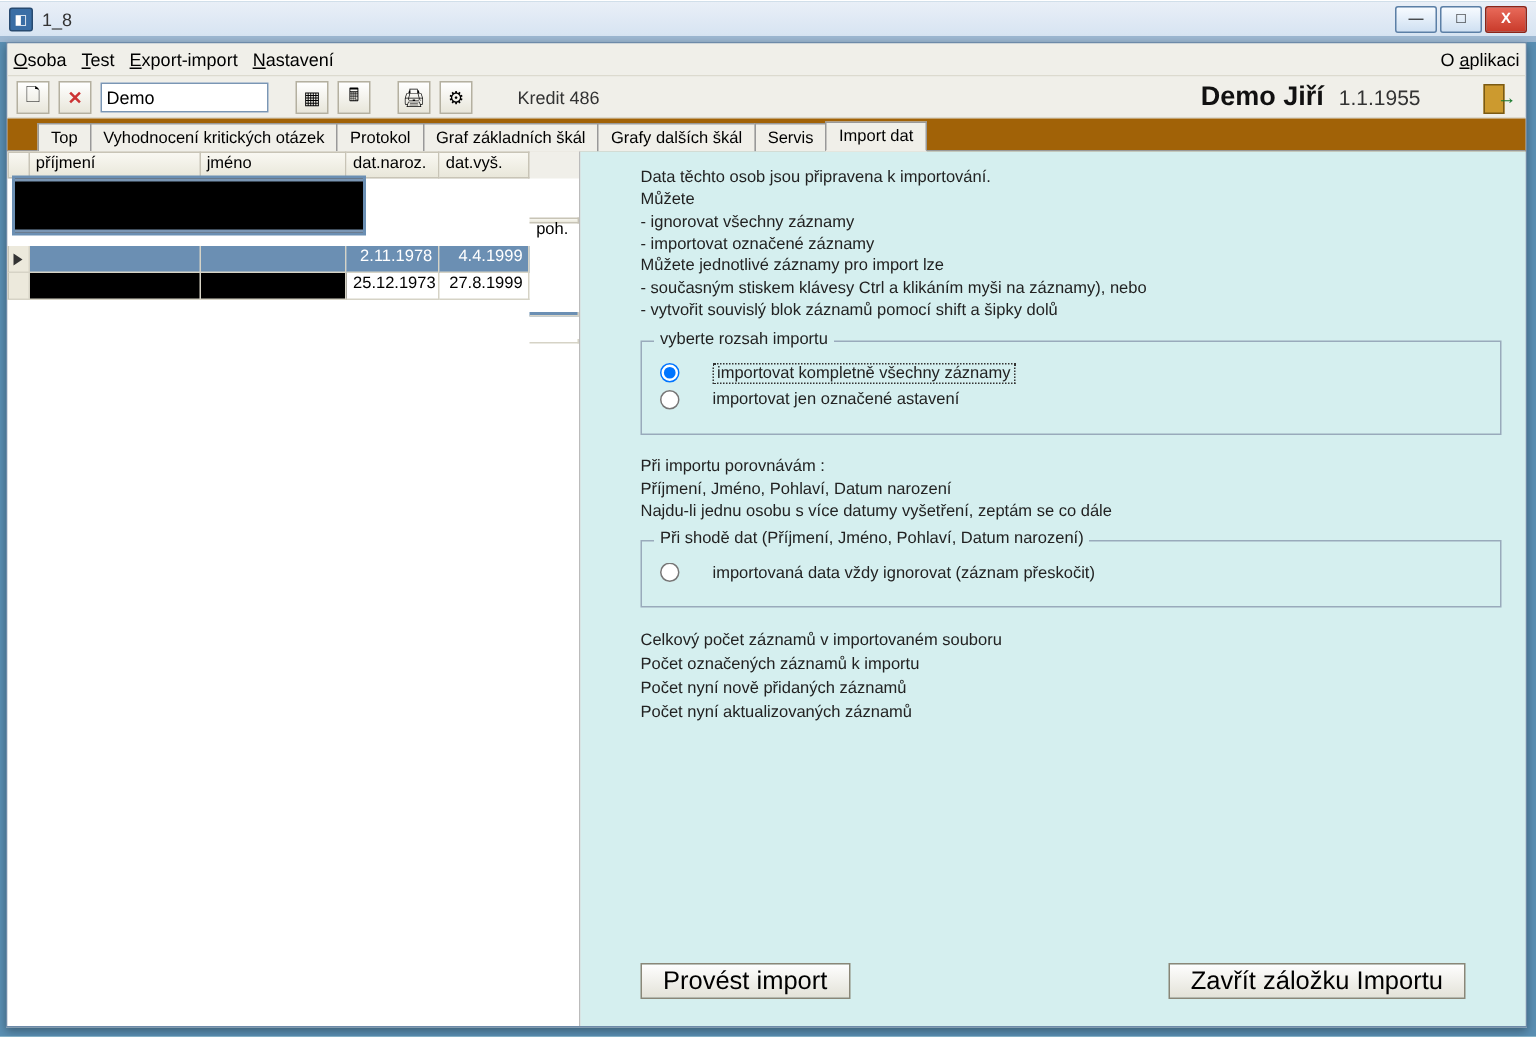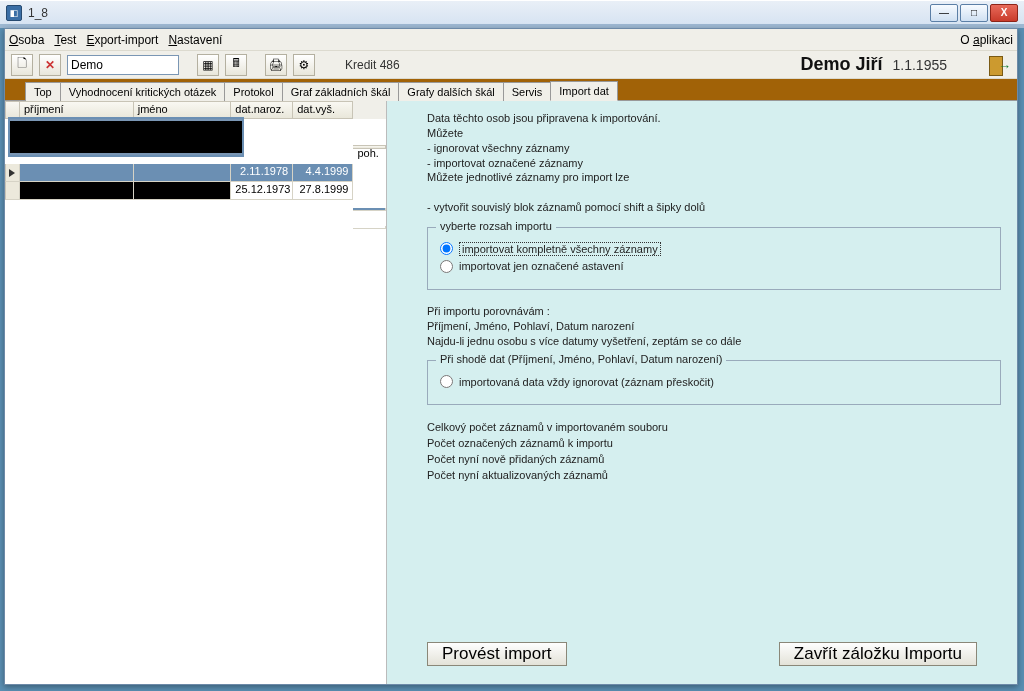--- a/index.html
+++ b/index.html
@@ -64,21 +64,21 @@
   .grid-row.sel .gc { background:#6b8fb3; color:#fff; }
   .grid-row.sel .gc.rowhdr{background:#ece9dc;color:#333;}
   .redact { background:#000; color:#000; }
   .redact-block { position:absolute; top:90px; left:5px; width:232px; height:36px; background:#000; z-index:5; border:2px solid #7a96b4; border-right:none; border-left:none;}
   .redact-border { position:absolute; top:88px; left:3px; width:236px; height:40px; border:2px solid #6b8fb3; z-index:4;}
 
   .right-pane { flex:1; background:#d5efef; padding:10px 16px 10px 40px; font-size:11px; color:#222; position:relative; overflow:auto;}
   .rp-para { line-height:1.35; margin-bottom:12px;}
   .fieldset { border:1px solid #9ab; margin:6px 0 14px 0; padding:10px 12px 12px 12px; position:relative;}
   .fieldset .legend { position:absolute; top:-8px; left:8px; background:#d5efef; padding:0 4px;}
-  .radio-row { display:flex; align-items:center; gap:6px; margin:4px 0; cursor:default;}
+  .radio-row { display:flex; align-items:center; gap:22px; margin:4px 0; cursor:default;}
   .radio-row input{margin:0;}
   .dotted-focus { border:1px dotted #333; padding:0 2px;}
   .stats p { margin:4px 0;}
   .btn-row { position:absolute; left:40px; right:40px; bottom:18px; display:flex; justify-content:space-between;}
   .winbtn { min-width:110px; height:24px; padding:0 14px; font-size:17px; background:linear-gradient(#fefefe,#e3e2d8); border:1px solid #8a8778; cursor:default;}
 </style>
 </head>
 <body>
 
 <div class="outer-window">
@@ -173,21 +173,21 @@
         </div>
       </div>
 
       <div class="right-pane">
         <div class="rp-para">
           <span>Data těchto osob jsou připravena k importování.</span><br>
           <span>Můžete</span><br>
           <span>- ignorovat všechny záznamy</span><br>
           <span>- importovat označené záznamy</span><br>
           <span>Můžete jednotlivé záznamy pro import lze</span><br>
-          <br>
+          <span>- současným stiskem klávesy Ctrl a klikáním myši na záznamy), nebo</span><br>
           <span>- vytvořit souvislý blok záznamů pomocí shift a šipky dolů</span>
         </div>
 
         <div class="fieldset">
           <span class="legend">vyberte rozsah importu</span>
           <label class="radio-row">
             <input type="radio" name="scope" checked="" style="">
             <span class="dotted-focus">importovat kompletně všechny záznamy</span>
           </label>
           <label class="radio-row">

